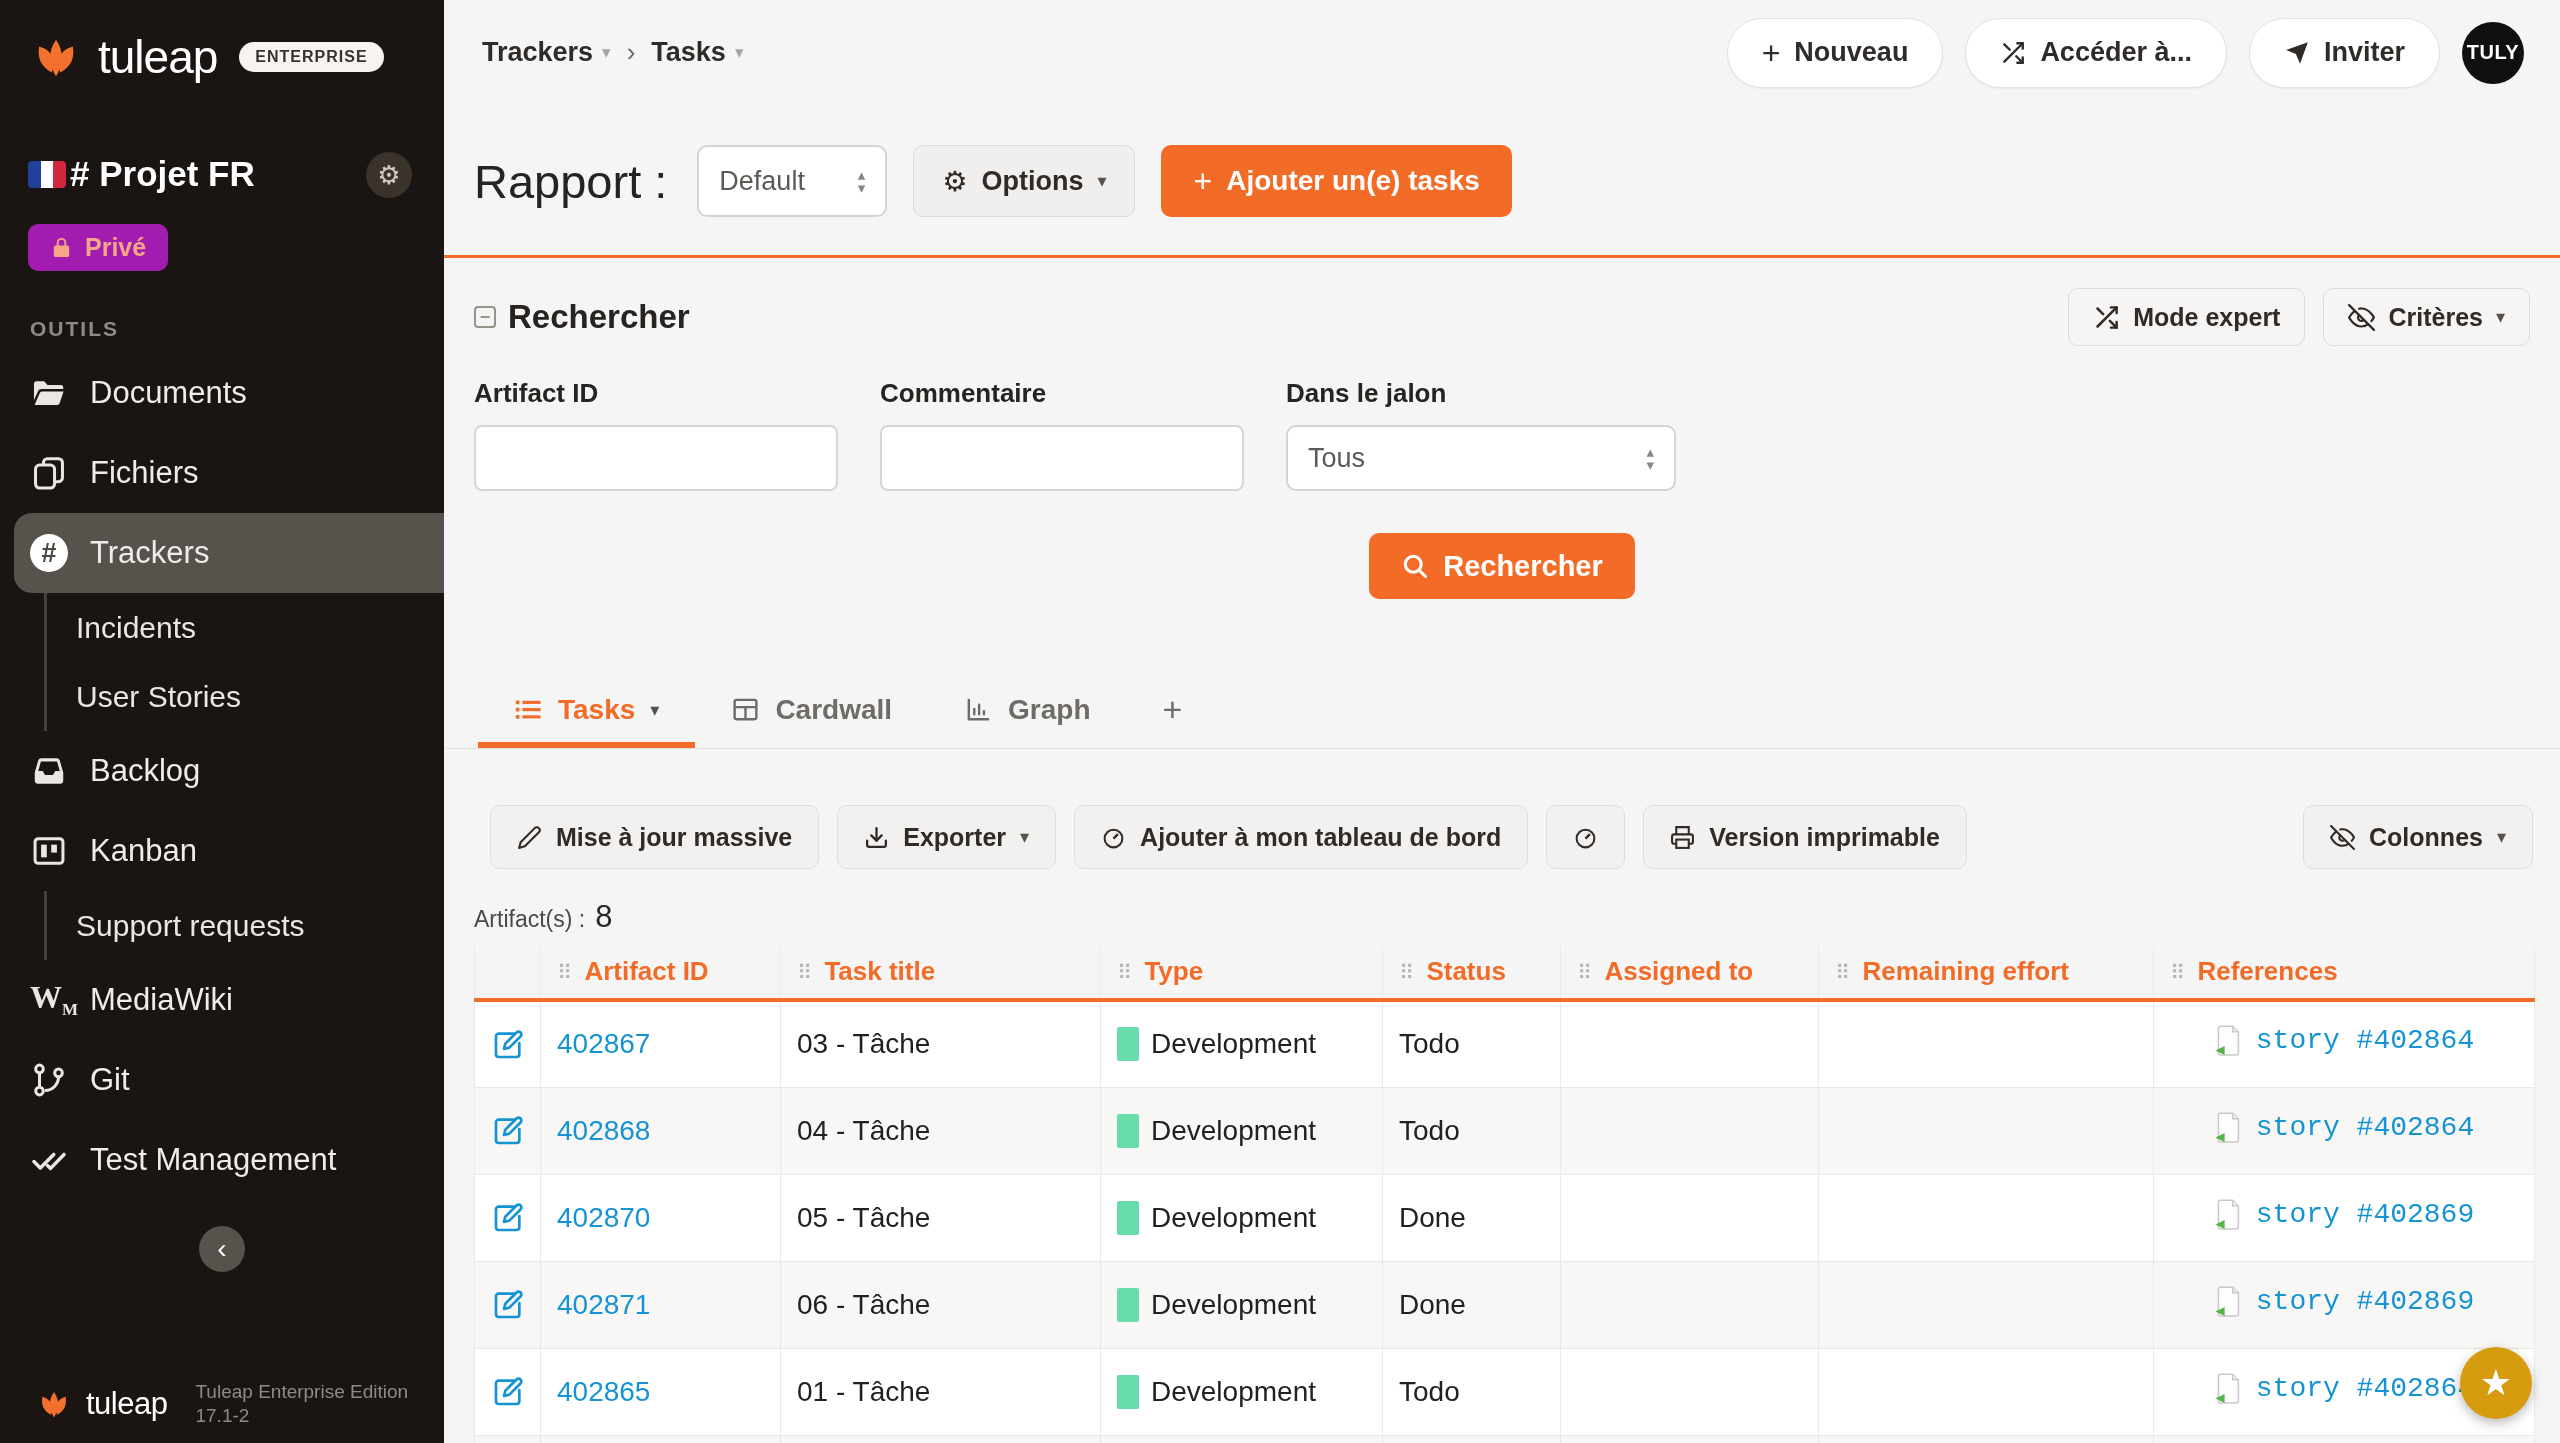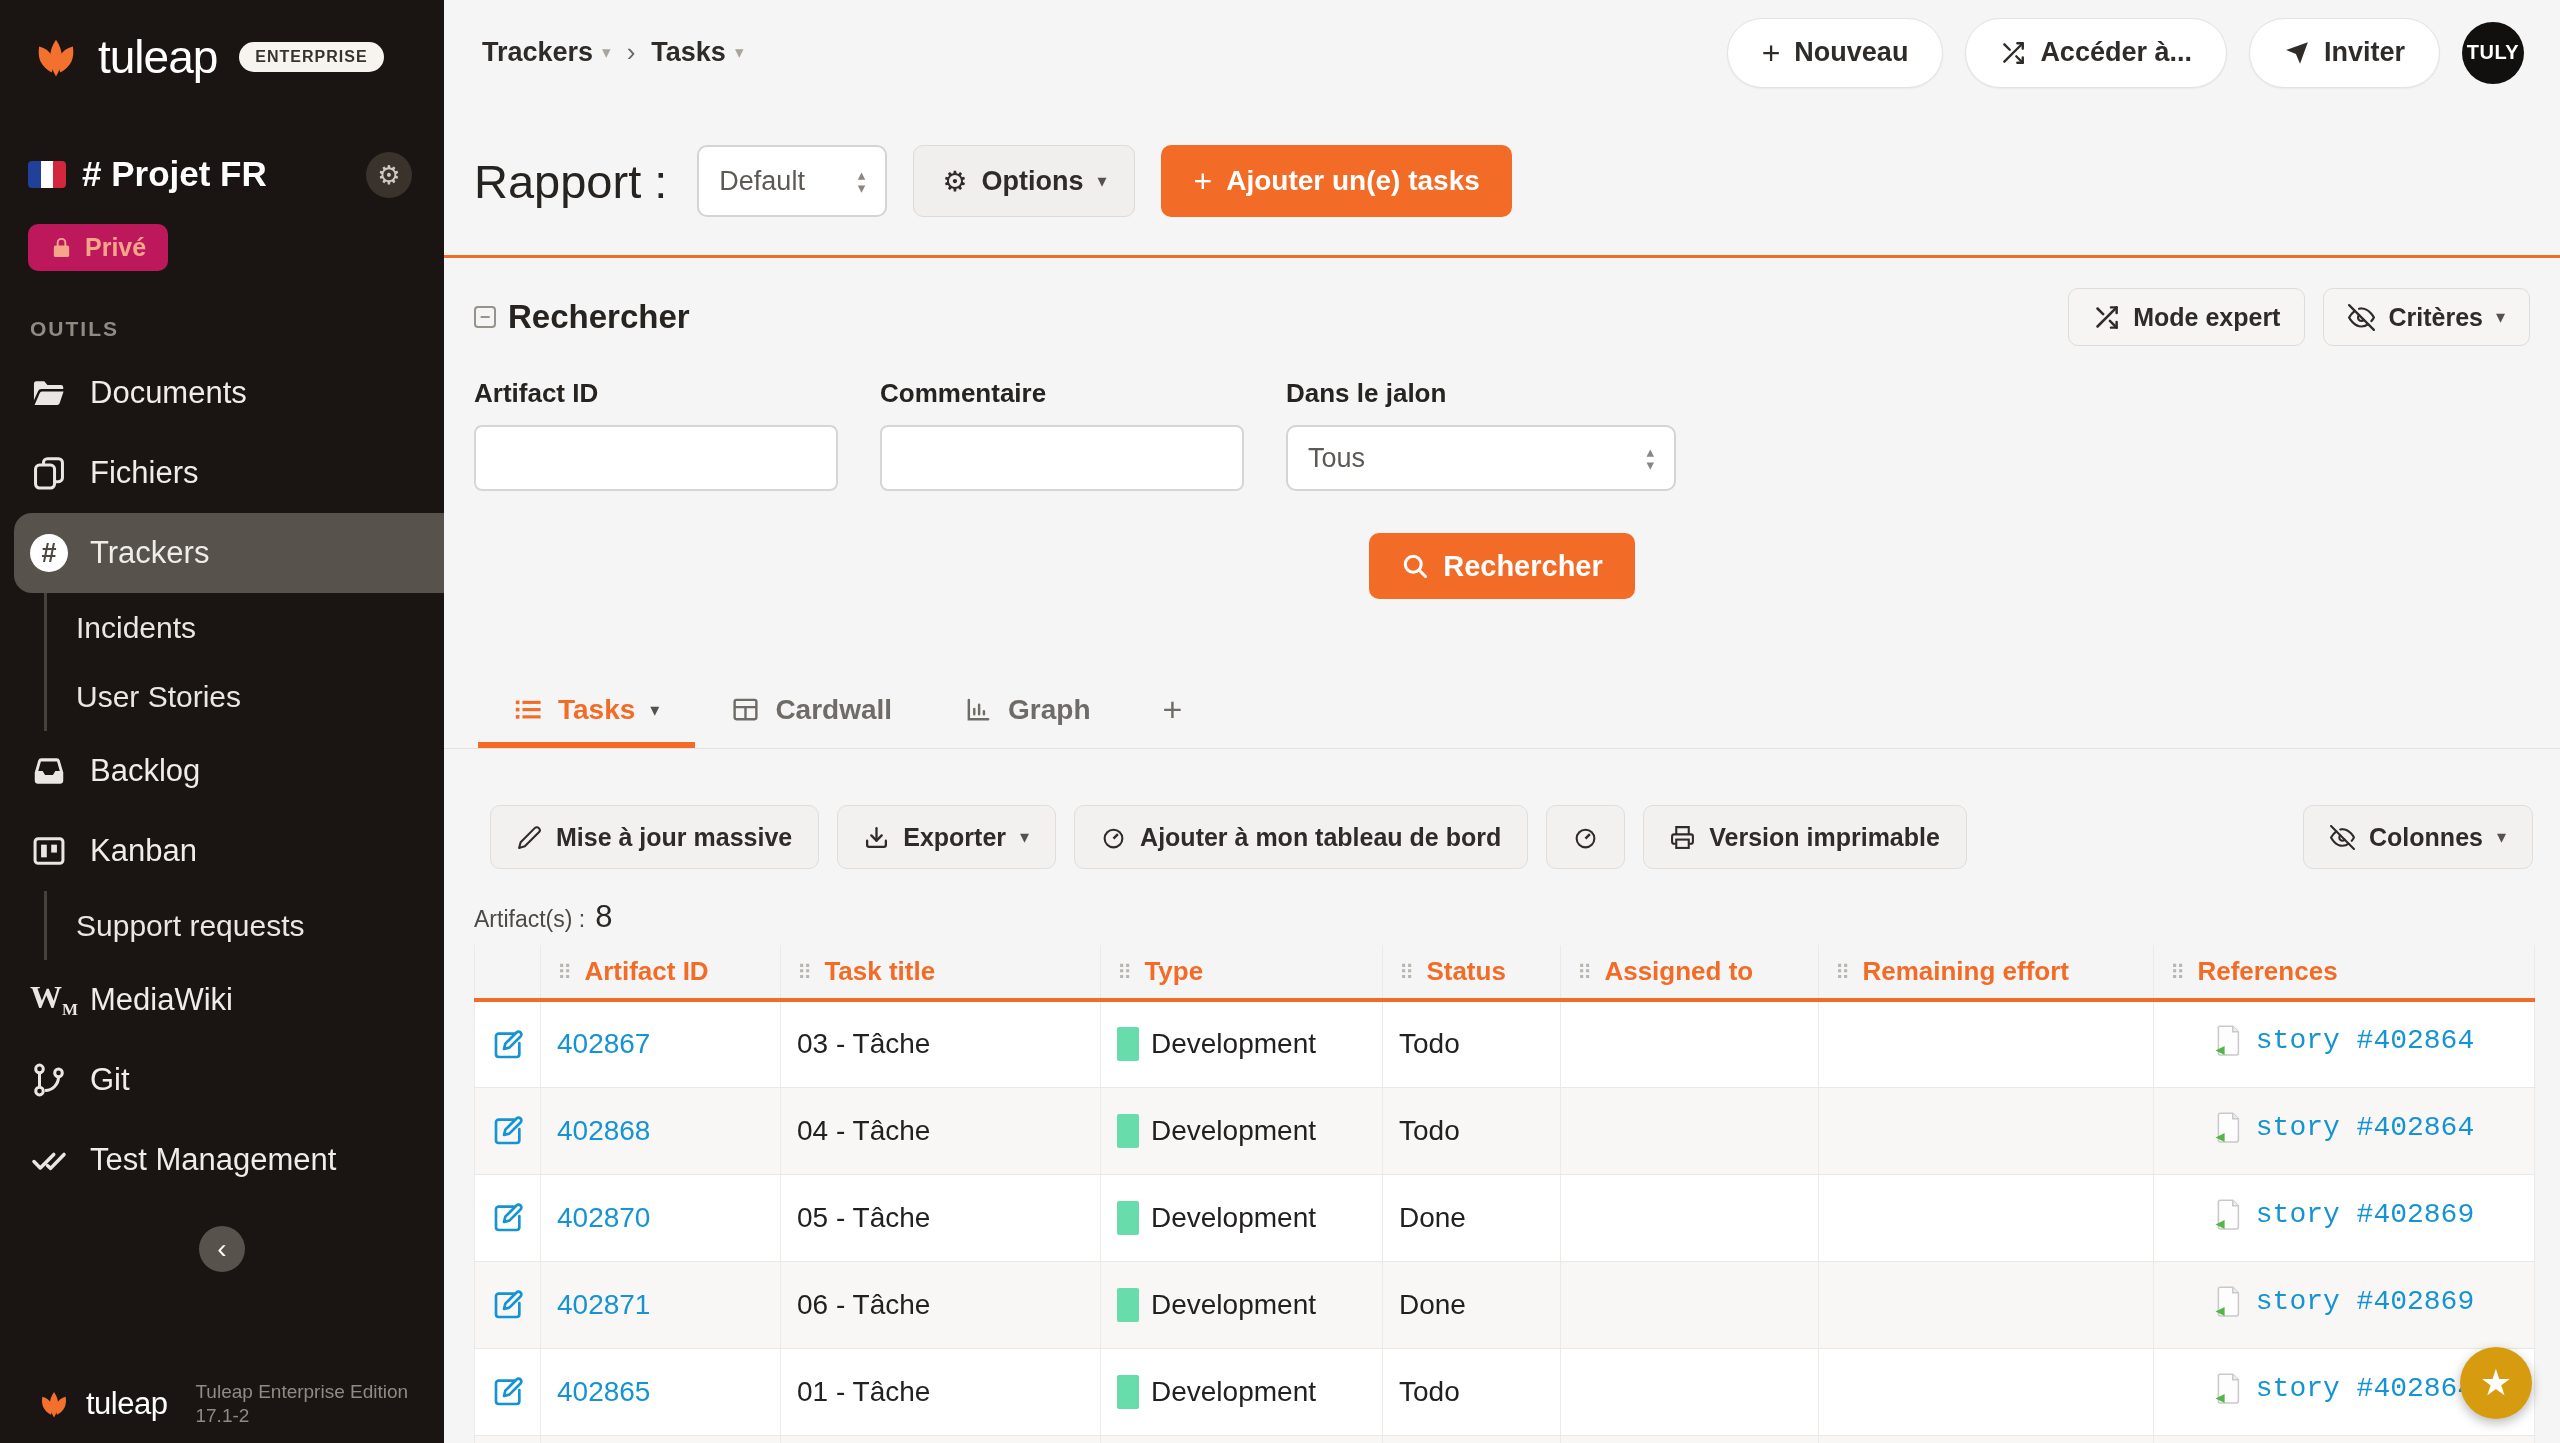--- a/index.html
+++ b/index.html
@@ -6,26 +6,26 @@
   html,body { width:2560px; height:1443px; overflow:hidden; }
   body { font-family:"Liberation Sans","DejaVu Sans",sans-serif; background:#f5f5f5; color:#2a2724; }
   .app { display:flex; width:100%; height:100%; }
 
   
   .sidebar { position:relative; width:444px; height:100%; background:#1a1512; color:#efecea; flex:0 0 444px; }
   .logo-row { display:flex; align-items:center; gap:16px; padding:30px 0 0 30px; }
   .logo-row svg { width:52px; height:52px; }
   .logo-text { font-size:46px; font-weight:500; color:#fff; letter-spacing:-1px; }
   .ent-badge { background:#f7f4f0; color:#37322c; font-size:16px; font-weight:700; letter-spacing:1px; padding:6px 16px; border-radius:999px; margin-left:6px; }
-  .project-row { display:flex; align-items:center; gap:16px; margin:70px 0 0 28px; padding-right:90px; }
+  .project-row { display:flex; align-items:center; gap:4px; margin:70px 0 0 28px; padding-right:90px; }
   .flag { width:38px; height:27px; border-radius:4px; overflow:hidden; display:flex; flex:0 0 38px; }
   .flag i { flex:1; } .flag i:nth-child(1){background:#21409a;} .flag i:nth-child(2){background:#fff;} .flag i:nth-child(3){background:#d3273e;}
   .project-name { font-size:35px; font-weight:700; color:#fff; white-space:nowrap; }
   .gear-btn { position:absolute; right:32px; top:152px; width:46px; height:46px; border-radius:50%; background:#3a332c; color:#cfcac4; border:none; font-size:26px; display:flex; align-items:center; justify-content:center; cursor:pointer; }
-  .prive-badge { display:inline-flex; align-items:center; gap:12px; margin:30px 0 0 28px; background:#be185d; color:#f5a689; font-size:25px; font-weight:700; padding:9px 22px; border-radius:10px; }
+  .prive-badge { display:inline-flex; align-items:center; gap:12px; margin:30px 0 0 28px; background:#a21caf; color:#f5a689; font-size:25px; font-weight:700; padding:9px 22px; border-radius:10px; }
   .prive-badge svg { width:23px; height:23px; }
   .outils { margin:46px 0 0 30px; color:#8f8a84; font-size:21px; font-weight:700; letter-spacing:2px; }
   nav { margin-top:12px; }
   .nav-item { position:relative; display:flex; align-items:center; gap:22px; height:80px; padding-left:30px; font-size:31px; color:#efecea; cursor:pointer; }
   .nav-item .ic { width:38px; height:38px; flex:0 0 38px; color:#e9e6e3; }
   .nav-item.active { background:#57524c; border-radius:18px 0 0 18px; margin-left:14px; padding-left:16px; }
   .nav-sub { position:relative; display:flex; align-items:center; height:69px; padding-left:76px; font-size:30px; color:#e9e6e3; cursor:pointer; }
   .nav-sub::before { content:""; position:absolute; left:44px; top:0; bottom:0; width:3px; background:#474139; }
   .hash-circle { width:38px; height:38px; border-radius:50%; background:#fff; color:#4d483f; font-size:27px; font-weight:700; display:flex; align-items:center; justify-content:center; flex:0 0 38px; }
   .mw-icon { width:38px; flex:0 0 38px; font-family:"Liberation Serif","DejaVu Serif",serif; font-weight:700; font-size:32px; color:#e9e6e3; line-height:1; }

